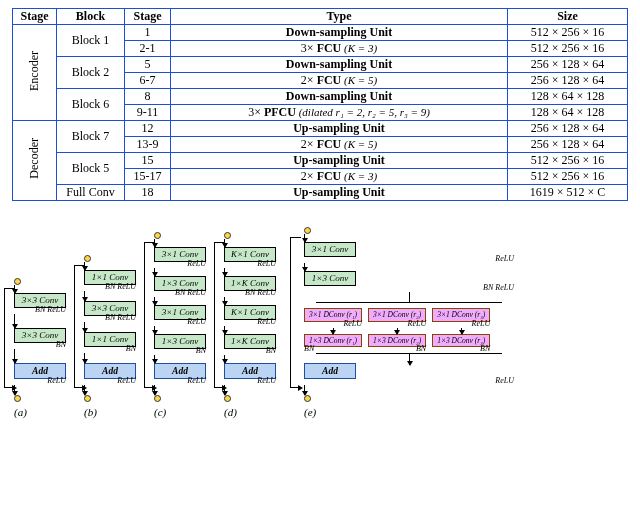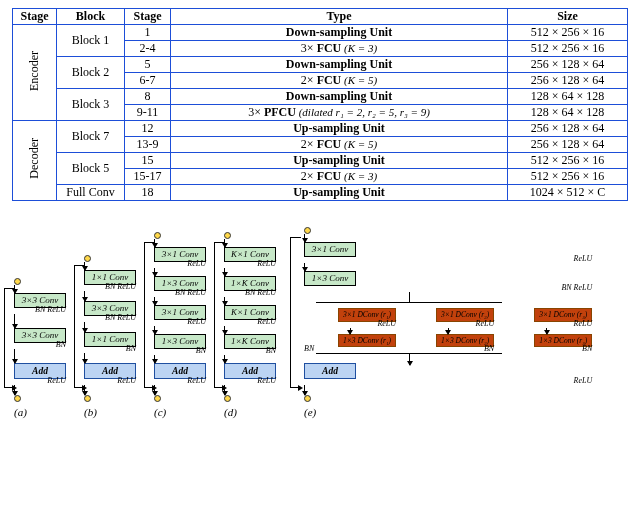--- a/index.html
+++ b/index.html
@@ -73,21 +73,21 @@
   }
   .box {
     border: 1px solid #000;
     background: #c7e8c8;
     font-size: 9px;
     padding: 2px 4px;
     text-align: center;
     min-width: 52px;
     line-height: 1;
   }
-  .box-or { background: #c2410c; border-color: #884400; margin-left: 34px; }
+  .box-or { background: #f0abfc; border-color: #884400; }
   .box-add {
     border: 1px solid #1f4fa0;
     background: #bcd4f3;
     font-size: 9.5px;
     padding: 2px 4px;
     min-width: 52px;
     text-align: center;
     font-weight: bold;
   }
   .note {
@@ -185,37 +185,37 @@
   </tr>
 
   <tr>
     <td rowspan="6"><span class="stage-cell">Encoder</span></td>
     <td rowspan="2">Block 1</td>
     <td>1</td>
     <td class="type-cell"><b>Down-sampling Unit</b></td>
     <td>512 × 256 × 16</td>
   </tr>
   <tr>
-    <td>2-4</td>
+    <td>2-1</td>
     <td class="type-cell"><span>3× </span><b>FCU</b><span class="sub"> (K = 3)</span></td>
     <td>512 × 256 × 16</td>
   </tr>
   <tr>
     <td rowspan="2">Block 2</td>
     <td>5</td>
     <td class="type-cell"><b>Down-sampling Unit</b></td>
     <td>256 × 128 × 64</td>
   </tr>
   <tr>
     <td>6-7</td>
     <td class="type-cell"><span>2× </span><b>FCU</b><span class="sub"> (K = 5)</span></td>
     <td>256 × 128 × 64</td>
   </tr>
   <tr>
-    <td rowspan="2">Block 3</td>
+    <td rowspan="2">Block 6</td>
     <td>8</td>
     <td class="type-cell"><b>Down-sampling Unit</b></td>
     <td>128 × 64 × 128</td>
   </tr>
   <tr>
     <td>9-11</td>
     <td class="type-cell"><span>3× </span><b>PFCU</b><span class="sub"> (dilated r₁ = 2, r₂ = 5, r₃ = 9)</span></td>
     <td>128 × 64 × 128</td>
   </tr>
 
@@ -239,21 +239,21 @@
   </tr>
   <tr>
     <td>15-17</td>
     <td class="type-cell"><span>2× </span><b>FCU</b><span class="sub"> (K = 3)</span></td>
     <td>512 × 256 × 16</td>
   </tr>
   <tr>
     <td>Full Conv</td>
     <td>18</td>
     <td class="type-cell"><b>Up-sampling Unit</b></td>
-    <td>1024 × 512 × C</td>
+    <td>1619 × 512 × C</td>
   </tr>
 </tbody>
   </table>
 
 <div class="figrow">
 
   <div class="col">
     <div class="skip">
         <span class="ah"></span>
       </div>

